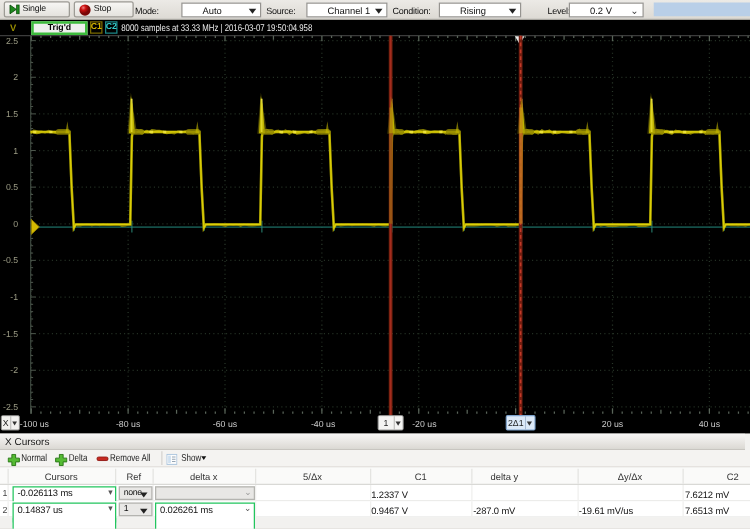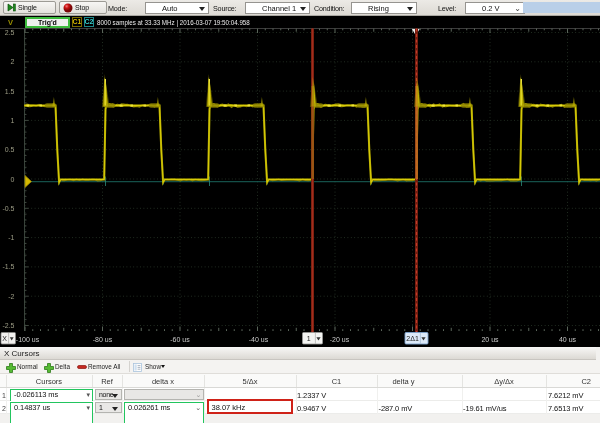--- a/index.html
+++ b/index.html
@@ -61,21 +61,21 @@
         </svg>
     <span>Stop</span>
       </div>
   <div class="lbl" style="left:108px">Mode:</div>
   <div class="dd" style="left:145px;width:64px">Auto<div class="ar"></div></div>
   <div class="lbl" style="left:213px">Source:</div>
   <div class="dd" style="left:245px;width:65px">Channel 1<div class="ar"></div></div>
   <div class="lbl" style="left:314px">Condition:</div>
   <div class="dd" style="left:351px;width:66px">Rising<div class="ar"></div></div>
   <div class="lbl" style="left:438px">Level:</div>
-  <div class="dd" style="left:465px;width:60px">0.2 V<div class="ch">⌄</div></div>
+  <div class="dd" style="left:455px;width:60px">0.2 V<div class="ch">⌄</div></div>
   <div style="position:absolute;left:523px;top:2px;width:77px;height:11px;background:#b9cfe8"></div>
 </div>
 <div class="hdr">
   <div class="hv">V</div>
   <div class="trig">Trig'd</div>
   <div class="c1tag">C1</div>
   <div class="c2tag">C2</div>
   <div class="sinfo">8000 samples at 33.33 MHz | 2016-03-07 19:50:04.958</div>
 </div>
 <svg width="600" height="319" viewBox="0 28 600 319" style="position:absolute;left:0;top:28px">
@@ -229,21 +229,18 @@
         <div class="rsep" style="left:122px"></div>
         <div class="rsep" style="left:204px"></div>
         <div class="rsep" style="left:296px"></div>
         <div class="rsep" style="left:377px"></div>
         <div class="rsep" style="left:462px"></div>
         <div class="rsep" style="left:546px"></div>
     <div class="rnum">2</div>
     <div class="cdd" style="left:10px;width:83px">0.14837 us<div class="ch">▾</div></div>
     <div class="gdd" style="left:95px;width:27px">1<div class="ar"></div></div>
     <div class="cdd" style="left:124px;width:80px">0.026261 ms<div class="ch">⌄</div></div>
-    <div class="redbox">
-          <span>38.07 kHz</span>
-        </div>
     <div class="val" style="left:297px">0.9467 V</div>
     <div class="val" style="left:378.5px">-287.0 mV</div>
     <div class="val" style="left:463px">-19.61 mV/us</div>
     <div class="val" style="left:548px">7.6513 mV</div>
   </div>
 </div>
 </div>
 </body></html>

